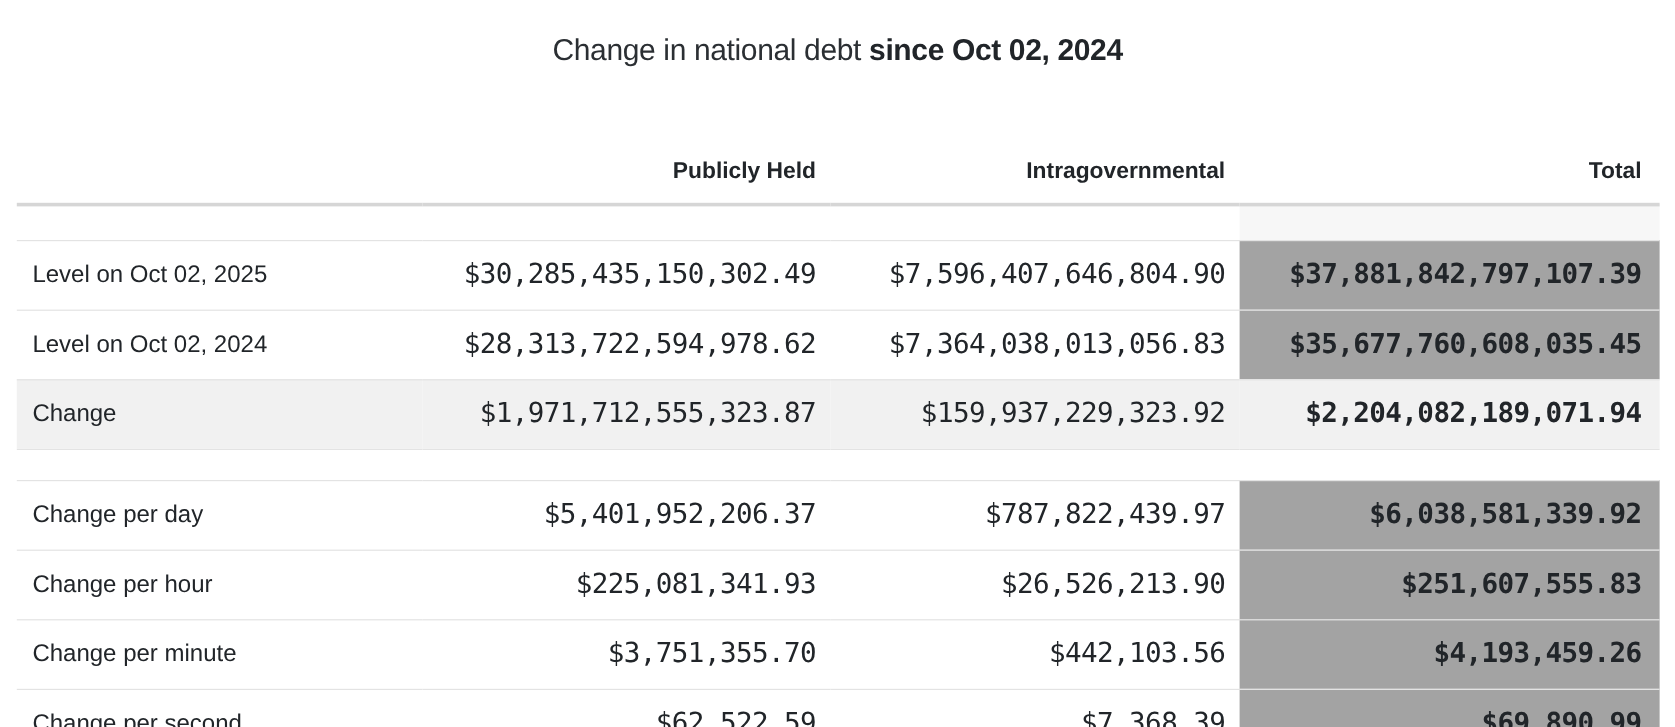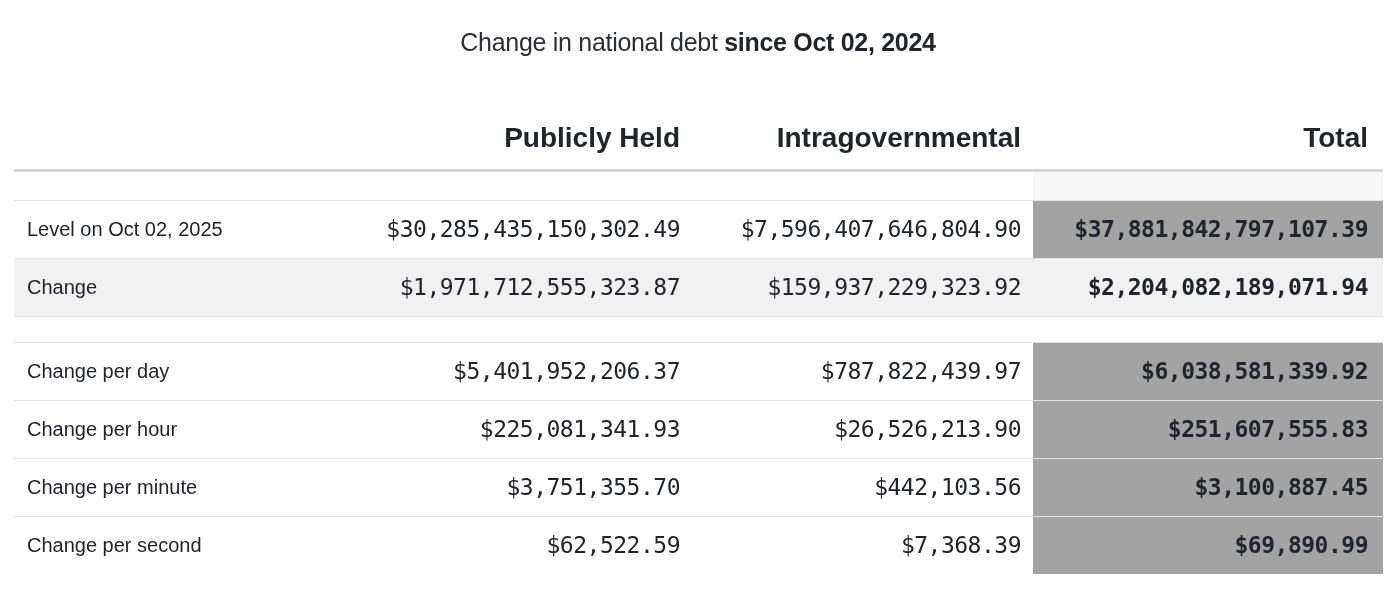--- a/index.html
+++ b/index.html
@@ -29,21 +29,21 @@
     table-layout: fixed;
     width: 1369px;
     margin: 62px 0 0 14px;
   }
   col.c-label { width: 338px; }
   col.c-ph    { width: 340px; }
   col.c-ig    { width: 341px; }
   col.c-total { width: 350px; }
 
   thead th {
-    font-size: 28px;
+    font-size: 19px;
     font-weight: 700;
     text-align: right;
     vertical-align: bottom;
     padding: 0 12px 15px 0;
     height: 34px;
     color: #212529;
   }
   thead th.th-total { padding-right: 15px; }
   thead tr { border-bottom: 3px solid #d6d6d6; }
 
@@ -107,20 +107,26 @@
       <td class="total-cell"></td>
     </tr>
 
     <tr class="data-row">
       <td class="label">Level on Oct 02, 2025</td>
       <td class="num">$30,285,435,150,302.49</td>
       <td class="num">$7,596,407,646,804.90</td>
       <td class="num total-cell">$37,881,842,797,107.39</td>
     </tr>
 
+    <tr class="data-row">
+      <td class="label">Level on Oct 02, 2024</td>
+      <td class="num">$28,313,722,594,978.62</td>
+      <td class="num">$7,364,038,013,056.83</td>
+      <td class="num total-cell">$35,677,760,608,035.45</td>
+    </tr>
 
     <tr class="data-row highlight">
       <td class="label">Change</td>
       <td class="num">$1,971,712,555,323.87</td>
       <td class="num">$159,937,229,323.92</td>
       <td class="num total-cell">$2,204,082,189,071.94</td>
     </tr>
 
     <tr class="spacer-mid">
       <td colspan="4"></td>
@@ -137,21 +143,21 @@
       <td class="label">Change per hour</td>
       <td class="num">$225,081,341.93</td>
       <td class="num">$26,526,213.90</td>
       <td class="num total-cell">$251,607,555.83</td>
     </tr>
 
     <tr class="data-row">
       <td class="label">Change per minute</td>
       <td class="num">$3,751,355.70</td>
       <td class="num">$442,103.56</td>
-      <td class="num total-cell">$3,100,887.45</td>
+      <td class="num total-cell">$4,193,459.26</td>
     </tr>
 
     <tr class="data-row last-row">
       <td class="label">Change per second</td>
       <td class="num">$62,522.59</td>
       <td class="num">$7,368.39</td>
       <td class="num total-cell">$69,890.99</td>
     </tr>
   </tbody>
 </table>

